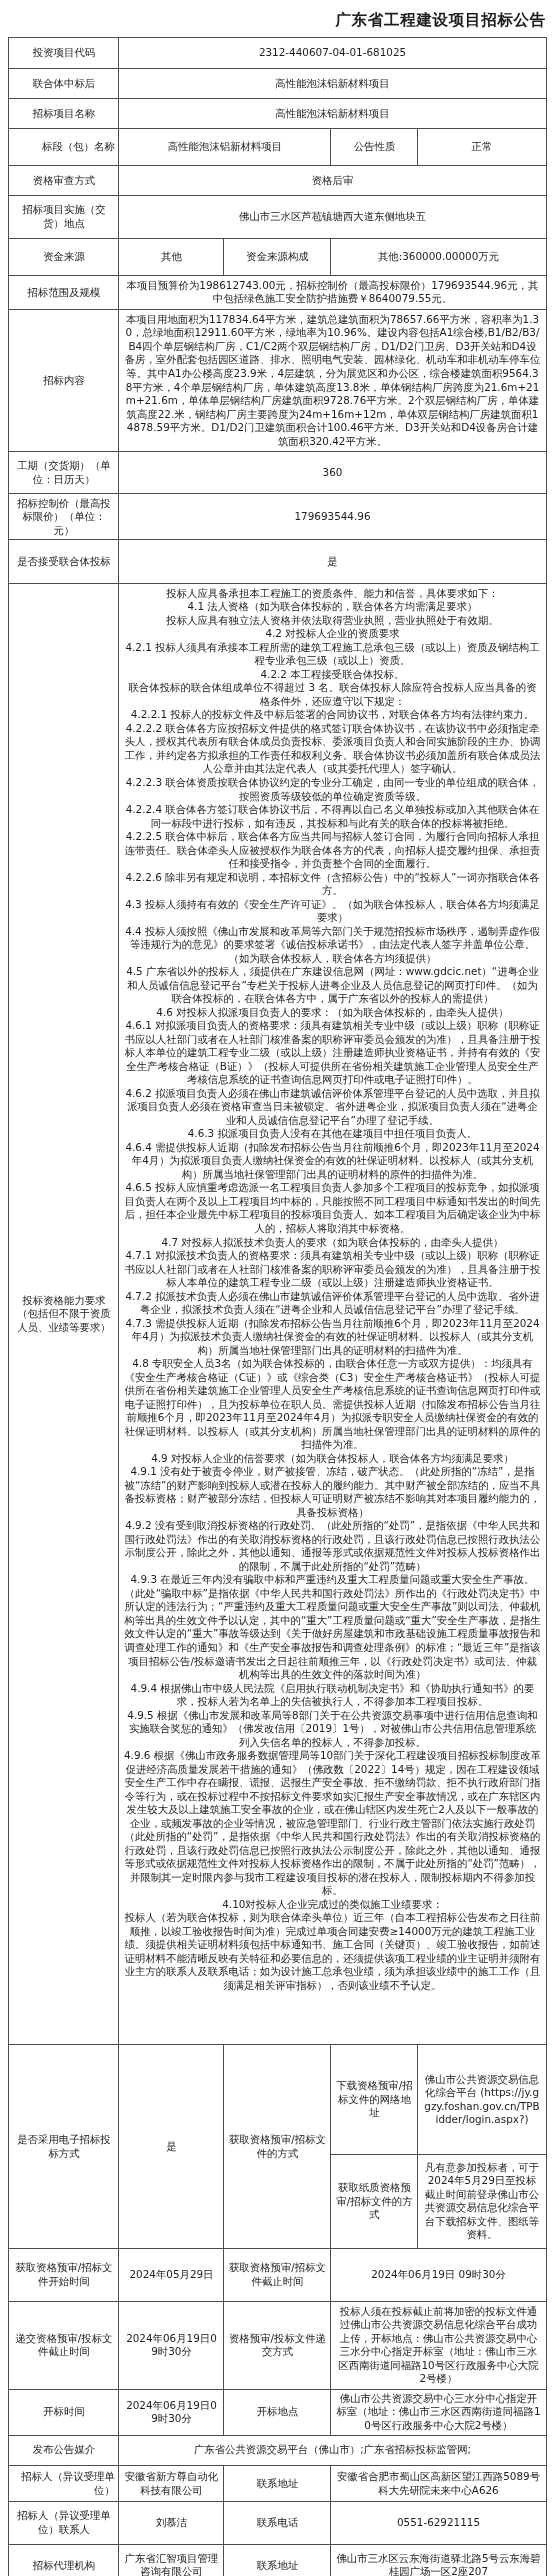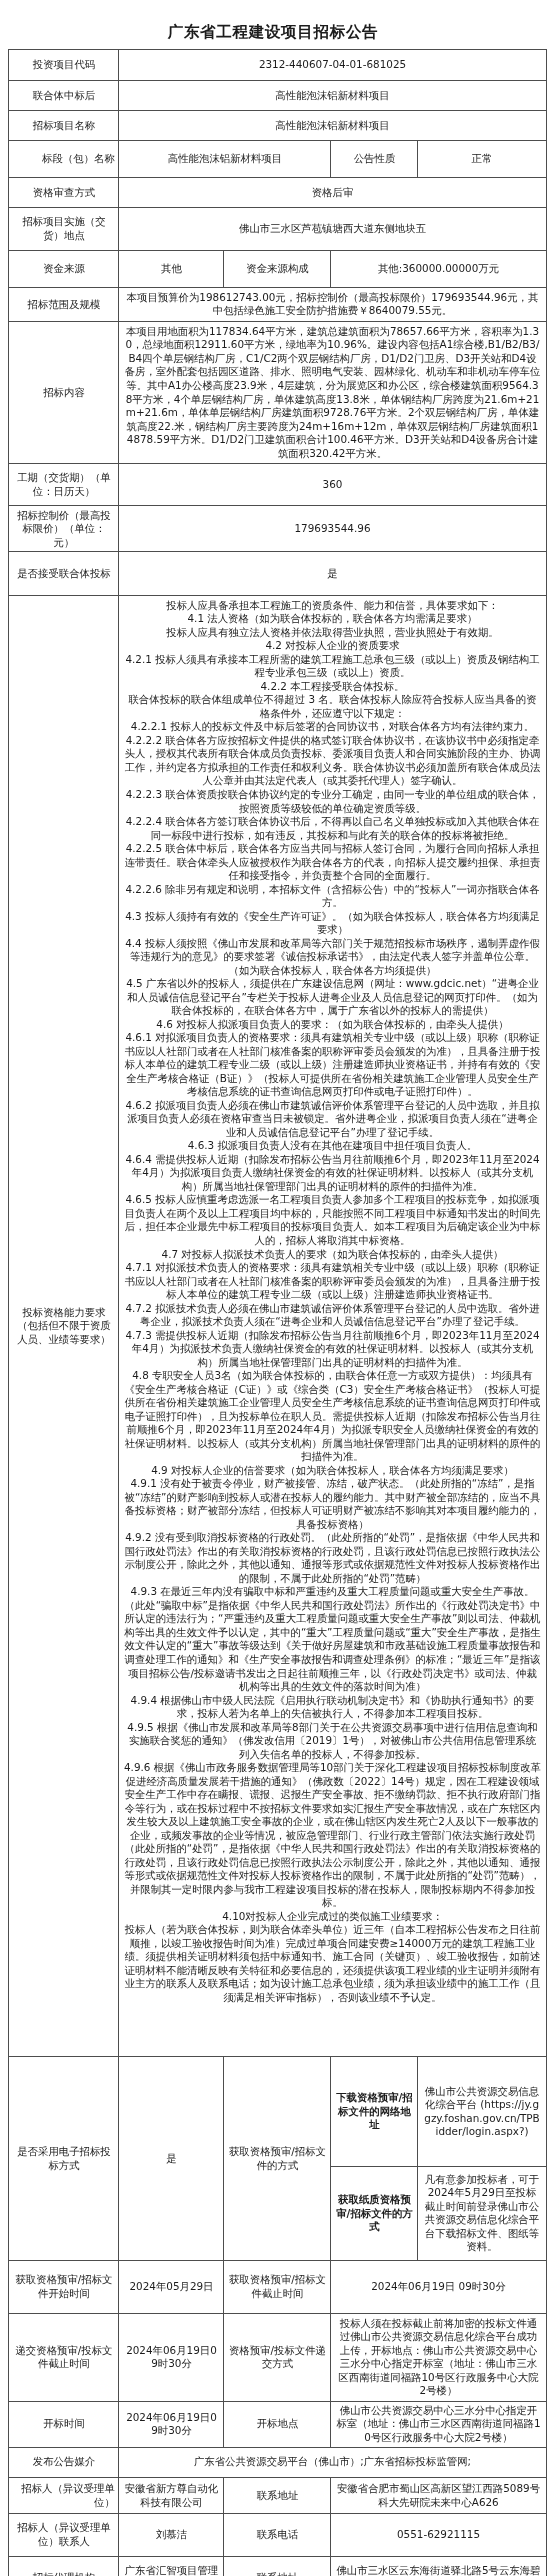--- a/index.html
+++ b/index.html
@@ -1,21 +1,21 @@
 <!DOCTYPE html>
 <html style="font-size:12px"><head>
 <meta charset="utf-8">
 <style>
   html,body{margin:0;padding:0;background:#ffffff;}
   body{width:555px;font-family:"DejaVu Sans","Liberation Sans",sans-serif;color:#1c1c1c;}
-  .title{width:546px;text-align:center;font-size:15.5px;font-weight:bold;padding:9.6px 0 6.7px 0;letter-spacing:0.7px;margin-top:12px;}
+  .title{width:546px;text-align:right;font-size:15.5px;font-weight:bold;padding:9.6px 0 6.7px 0;letter-spacing:0.7px;}
   table.main{border-collapse:collapse;table-layout:fixed;width:537px;margin:0 auto 6px auto;}
   td{border:0.7px solid #4d4d4d;font-size:10.4px;padding:2.2px 3.7px;vertical-align:middle;text-align:center;word-break:break-all;line-height:1.3;}
   td.lbl{font-weight:normal;}
-  td.sublbl{font-weight:bold;}
+  td.sublbl{font-weight:normal;}
   td.txt{text-align:center;white-space:pre-line;vertical-align:top;padding:3px 4.4px;}
   td.h36{height:25px;} td.h44{height:31px;text-align:right;} td.h52{height:37px;} td.h45{height:32px;}
   td.h55{height:38px;} td.h70{height:47px;} td.h38{height:25px;}
   td.padbig{padding-bottom:52px;}
 </style>
 </head>
 <body>
 
 <div class="title">广东省工程建设项目招标公告</div>
 

